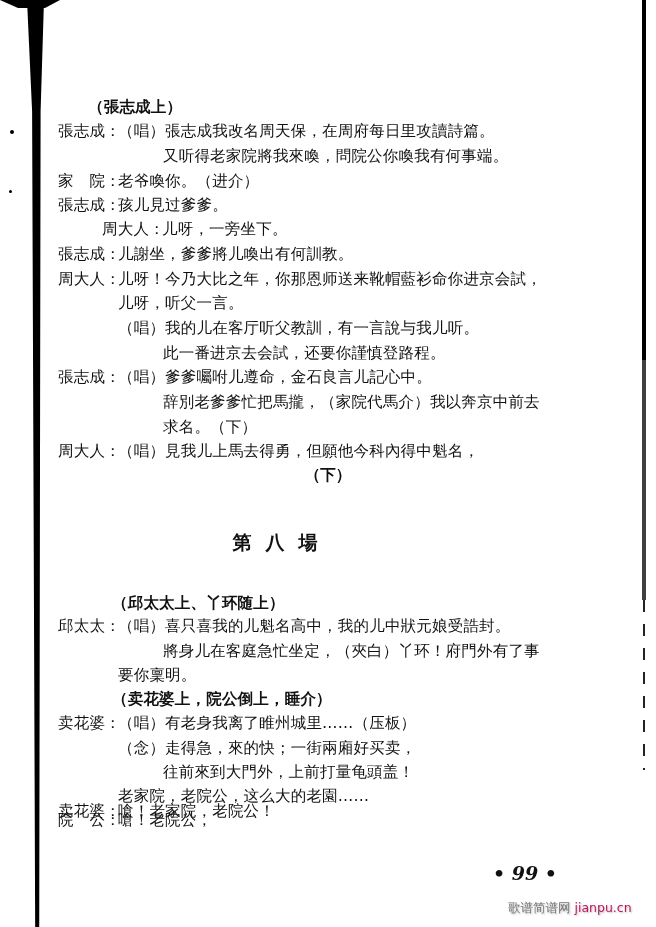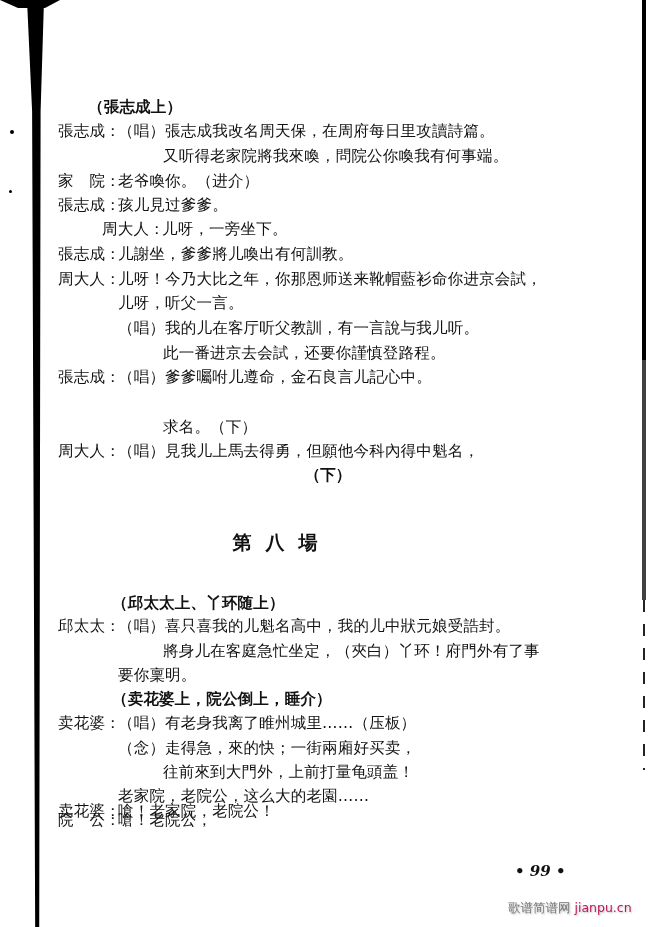--- a/index.html
+++ b/index.html
@@ -37,21 +37,21 @@
     .scene-title {
       position: absolute; left: 0; width: 564px; top: 530px; text-align: center;
       font-size: 19px; font-weight: bold; letter-spacing: 14px;
       font-family: "DejaVu Serif", "Liberation Serif", serif;
     }
     .exit-center {
       position: absolute; left: 0; width: 656px; top: 465px; text-align: center;
       font-size: 15.5px; font-weight: bold;
     }
     .page-number {
-      position: absolute; left: 515px; top: 862px; font-size: 15px;
+      position: absolute; left: 493px; top: 862px; font-size: 19px;
       font-style: italic; font-weight: bold;
       font-family: "DejaVu Serif", "Liberation Serif", serif;
     }
     .watermark {
       position: absolute; left: 508px; top: 900px; font-size: 12.5px; color: #777;
       text-shadow: 1px 1px 2px #bbb;
     }
     .watermark .wm-url { color: #be185d; }
   </style>
 </head>
@@ -88,20 +88,21 @@
   <div class="line" style="left:58px;top:268px;">
     <span class="speaker">周大人：</span><span>儿呀！今乃大比之年，你那恩师送来靴帽藍衫命你进京会試，</span>
   </div>
   <div class="line" style="left:118px;top:292px;">儿呀，听父一言。</div>
   <div class="line" style="left:118px;top:317px;">（唱）我的儿在客厅听父教訓，有一言說与我儿听。</div>
   <div class="line" style="left:163px;top:342px;">此一番进京去会試，还要你謹慎登路程。</div>
 
   <div class="line" style="left:58px;top:366px;">
     <span class="speaker">張志成：</span><span>（唱）爹爹囑咐儿遵命，金石良言儿記心中。</span>
   </div>
+  <div class="line" style="left:163px;top:391px;">辞別老爹爹忙把馬攏，（家院代馬介）我以奔京中前去</div>
   <div class="line" style="left:163px;top:416px;">求名。（下）</div>
 
   <div class="line" style="left:58px;top:440px;">
     <span class="speaker">周大人：</span><span>（唱）見我儿上馬去得勇，但願他今科內得中魁名，</span>
   </div>
 
   <div class="exit-center">（下）</div>
 
   <div class="scene-title">第八場</div>
 

